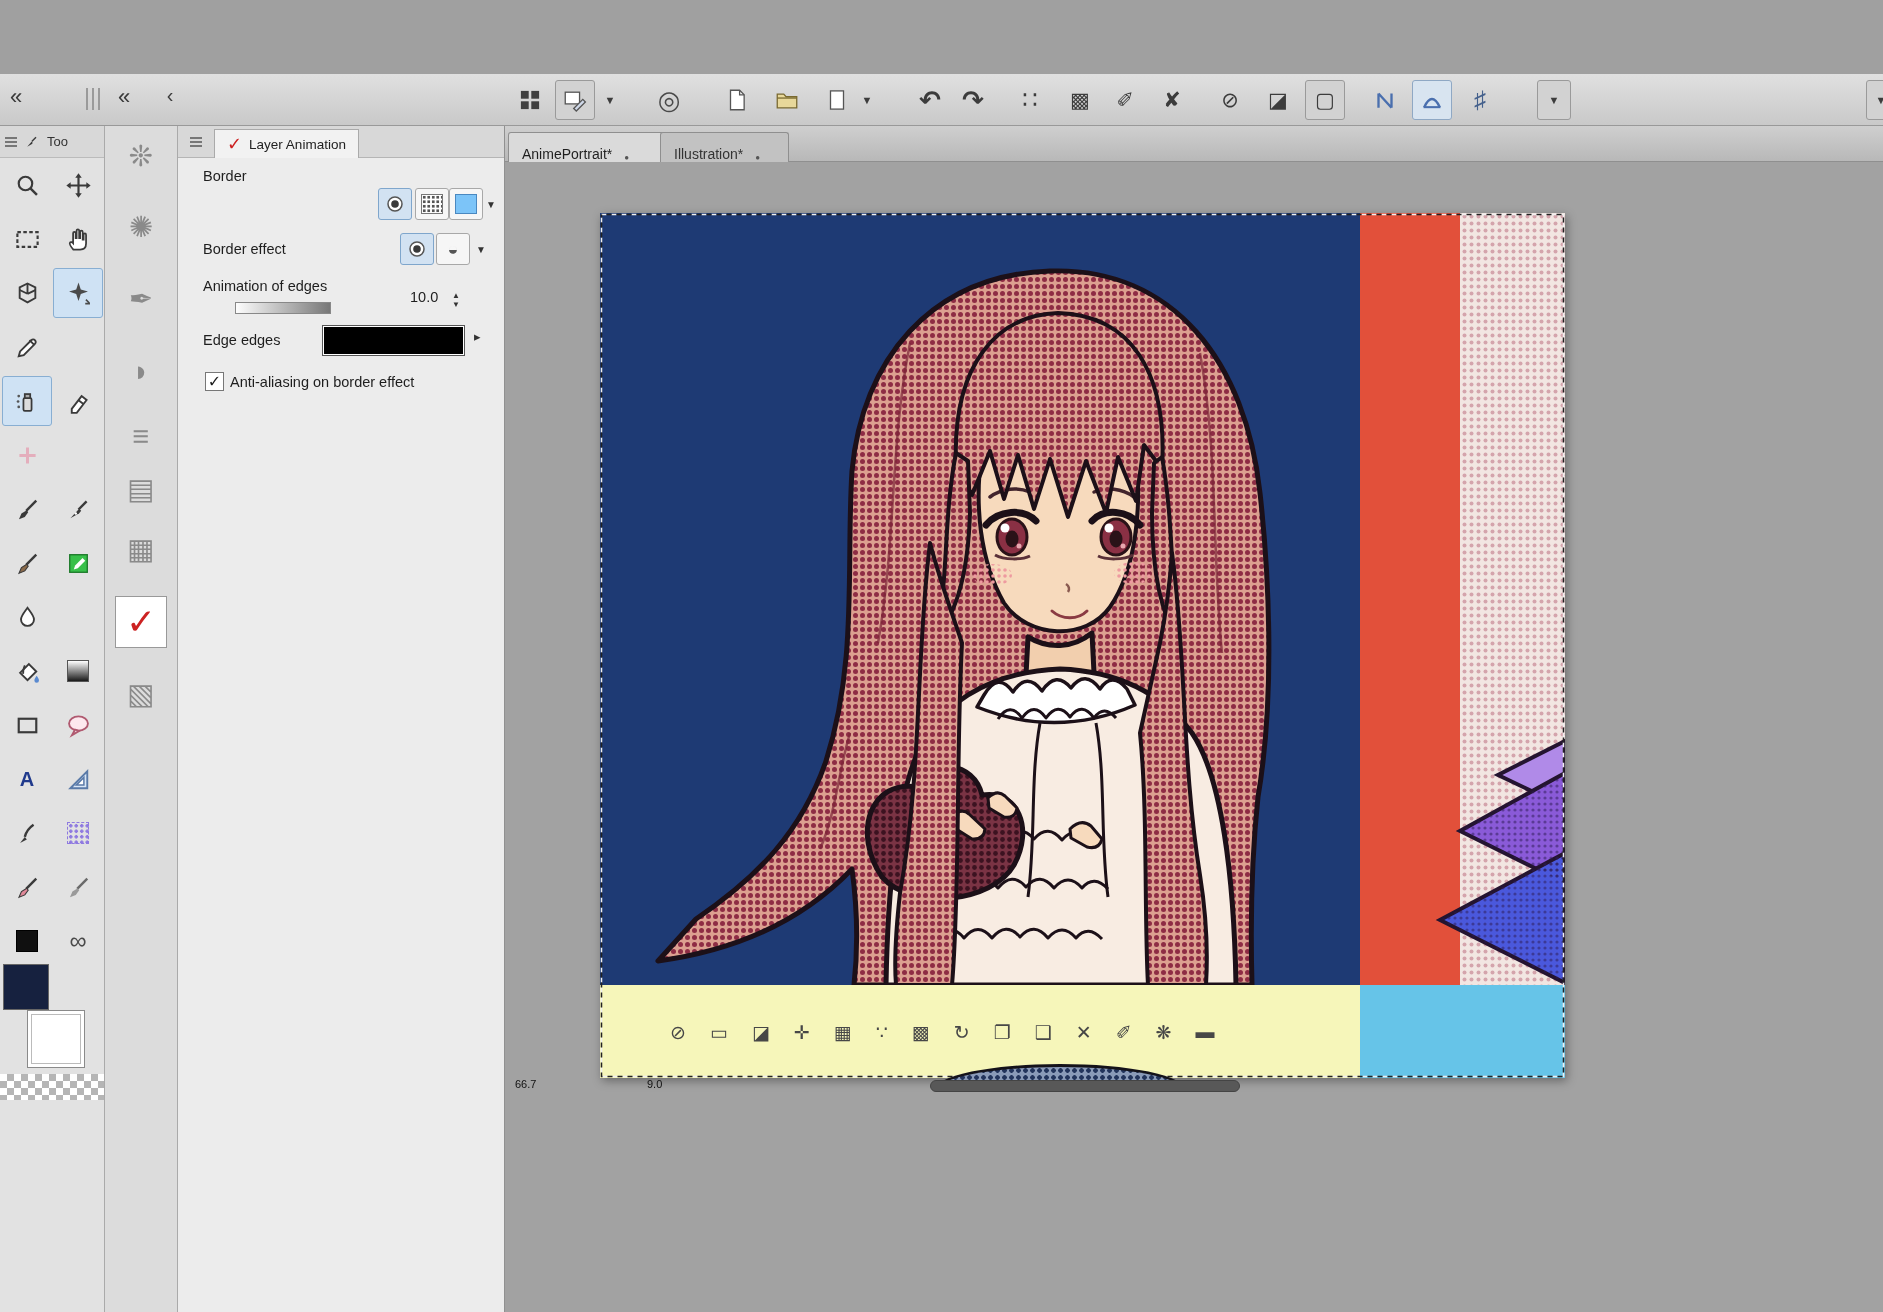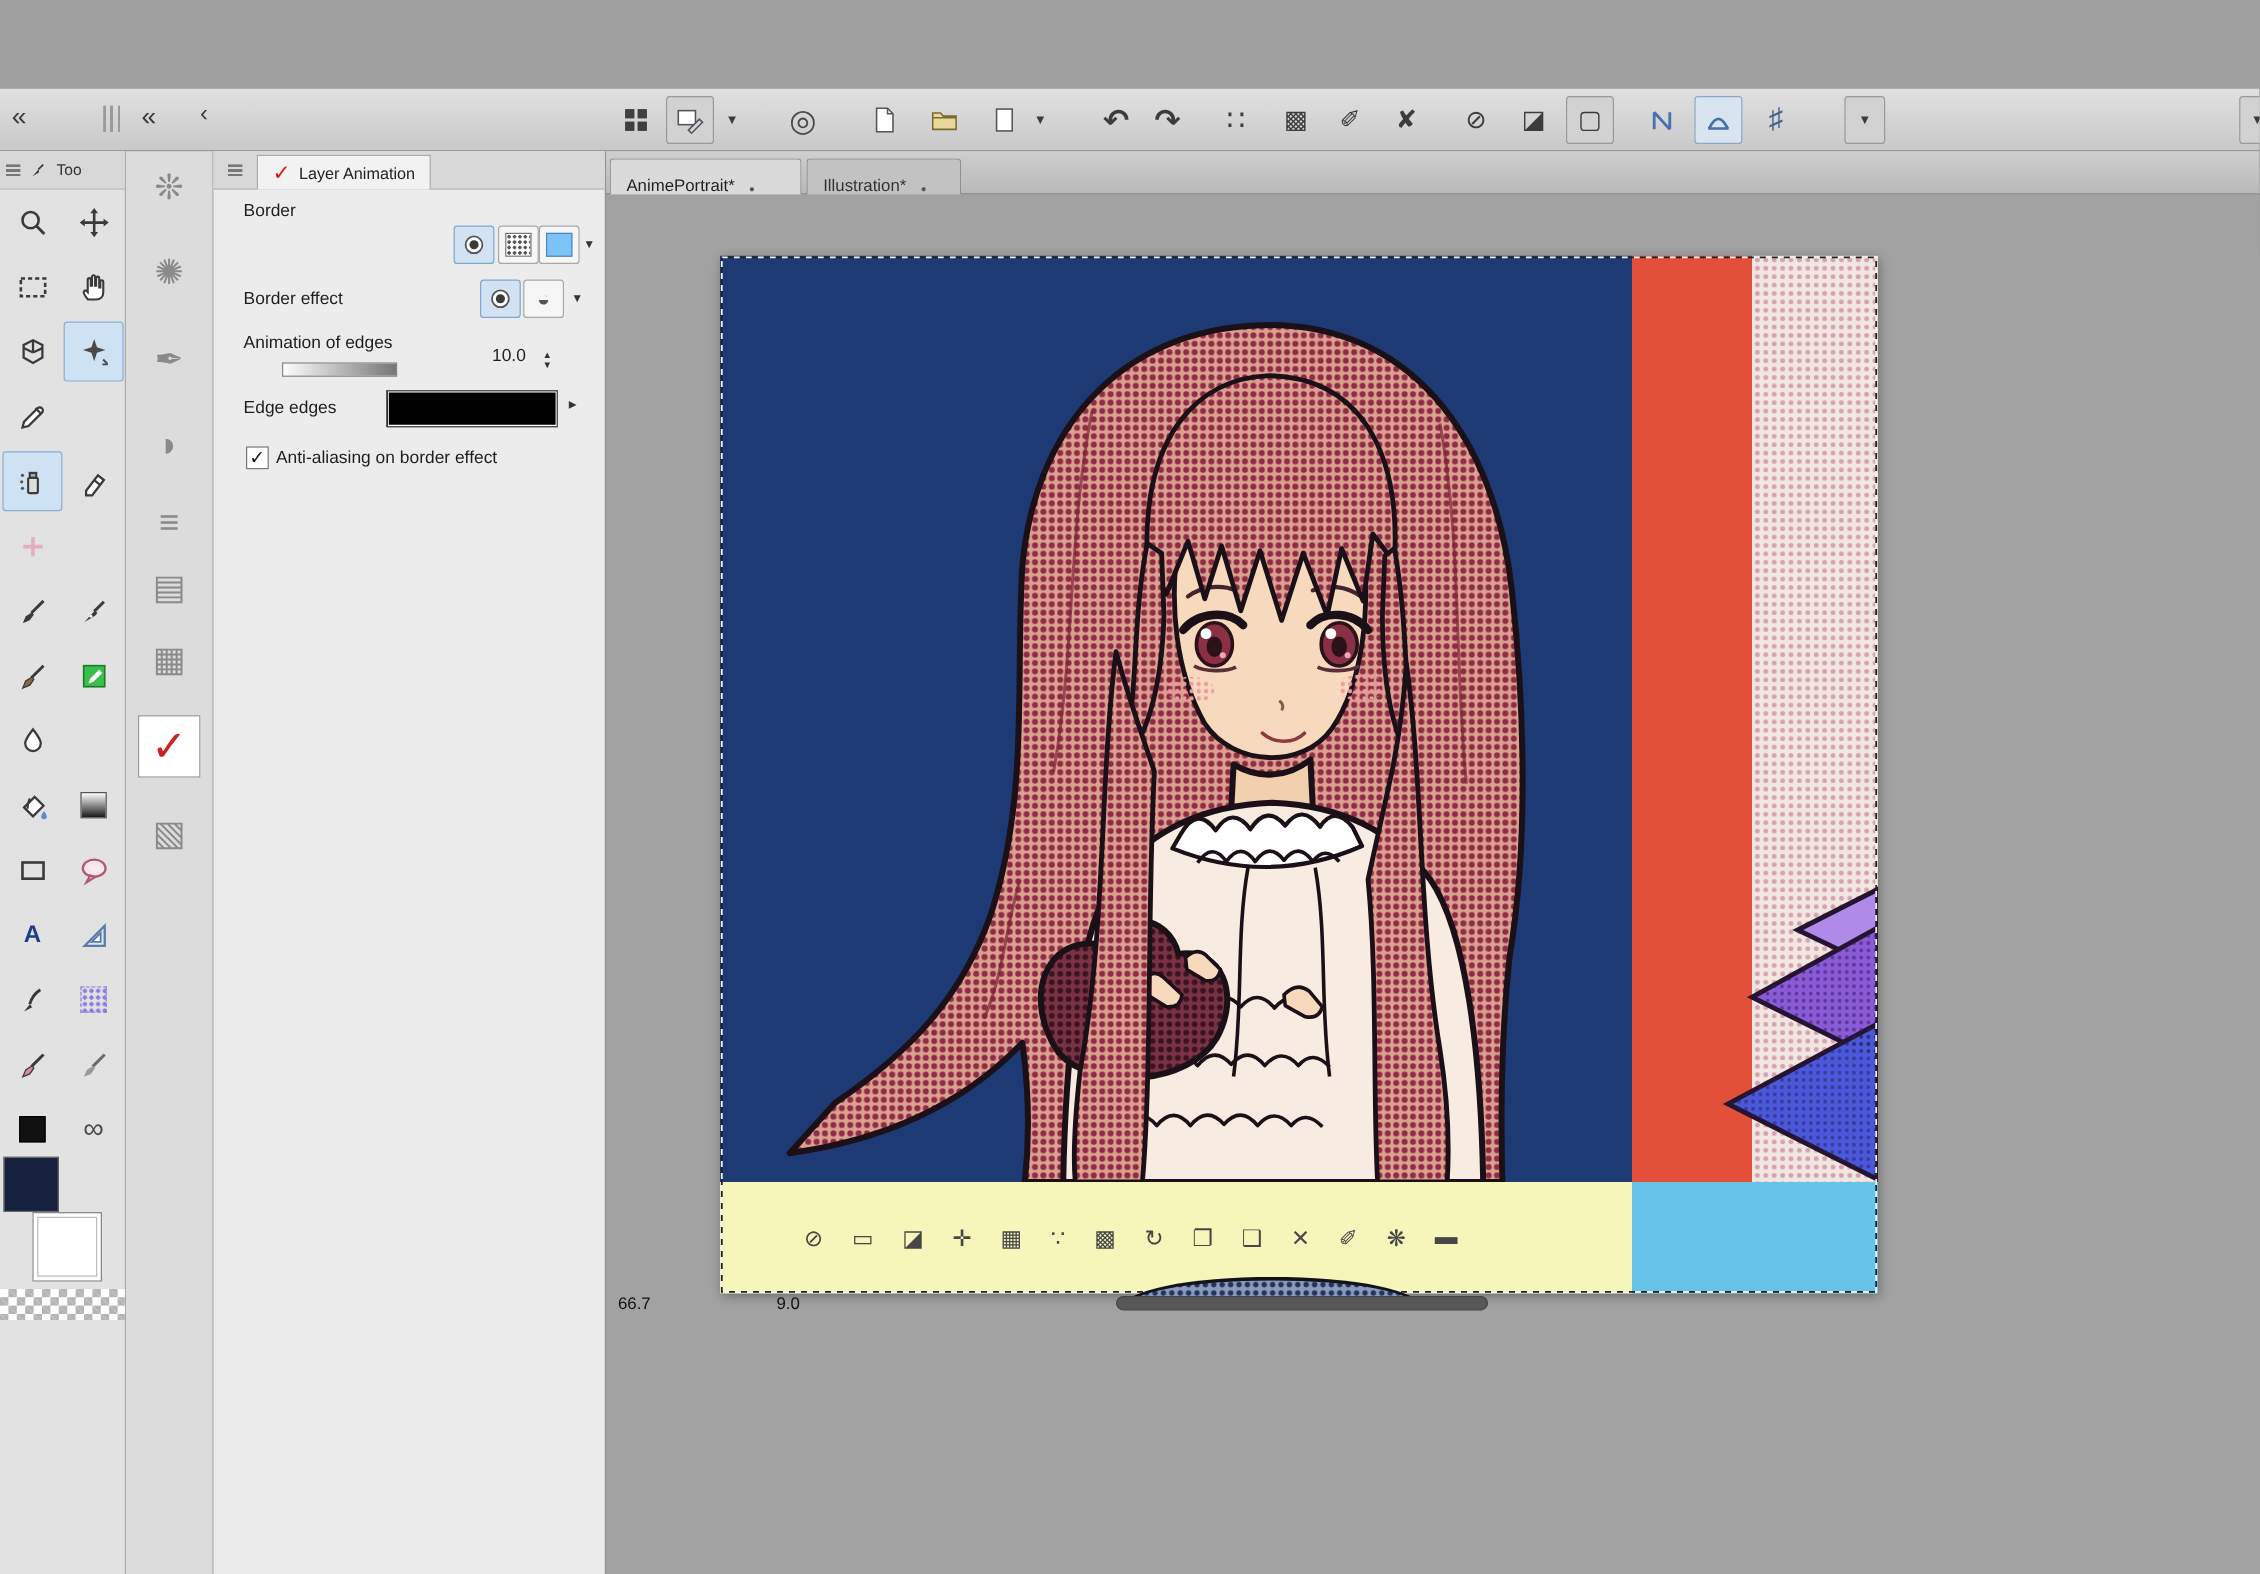--- a/index.html
+++ b/index.html
@@ -55,21 +55,21 @@
 .tabbar{position:absolute;left:0;top:0;width:100%;height:36px;background:linear-gradient(#cfcfcf,#b8b8b8);border-bottom:1px solid #8f8f8f}
 .doc-tab{position:absolute;top:6px;height:30px;display:flex;align-items:flex-end;gap:12px;padding:0 13px;font-size:14px;color:#1f1f1f;border:1px solid #8f8f8f;border-bottom:none;border-radius:3px 3px 0 0}
 .doc-tab.active{background:#dadada}
 .doc-tab.inactive{background:#c2c2c2;color:#333}
 .tab-dot{font-size:8px;color:#555}
 .page{position:absolute;left:95px;top:87px;width:965px;height:865px;box-shadow:2px 3px 9px rgba(0,0,0,.35)}
 .launcher{position:absolute;left:165px;top:889px;height:34px;display:flex;gap:24px;align-items:center}
 .licon{font-size:19px;color:#474747}
 .sliver{position:absolute;left:430px;top:938px;width:250px;height:26px;background-color:#8a9ab8;background-image:radial-gradient(circle,#23345c 2px,transparent 2.6px);background-size:7px 7px;border:3px solid #14121a;border-bottom:none;border-radius:125px 125px 0 0/26px 26px 0 0}
 .hscroll{position:absolute;left:425px;top:954px;width:310px;height:12px;background:#585858;border:1px solid #444;border-radius:6px}
-.statval{position:absolute;top:952px;font-size:14px;color:#111}
+.statval{position:absolute;top:952px;font-size:11px;color:#111}
 </style>
 </head>
 <body>
 
 <div id="app">
 
 
 
   <div class="toolbar">
     <span class="tctl" style="left:4px">«</span>
@@ -360,21 +360,21 @@
     <div class="checkbox">✓</div>
     <span class="lp-label" style="left:52px;top:248px">Anti-aliasing on border effect</span>
   </div>
 
   <div class="canvas-area">
     <div class="tabbar">
       <div class="doc-tab active" style="left:3px;width:160px">
         <span>AnimePortrait*</span>
         <span class="tab-dot">●</span>
       </div>
-      <div class="doc-tab inactive" style="left:167px;width:129px">
+      <div class="doc-tab inactive" style="left:155px;width:129px">
         <span>Illustration*</span>
         <span class="tab-dot">●</span>
       </div>
     </div>
 
     <div class="page">
       <svg viewBox="0 0 965 865" width="965" height="865">
         <defs>
           <pattern id="hp" width="7" height="7" patternUnits="userSpaceOnUse">
               <rect width="7" height="7" fill="#dca090"></rect>

